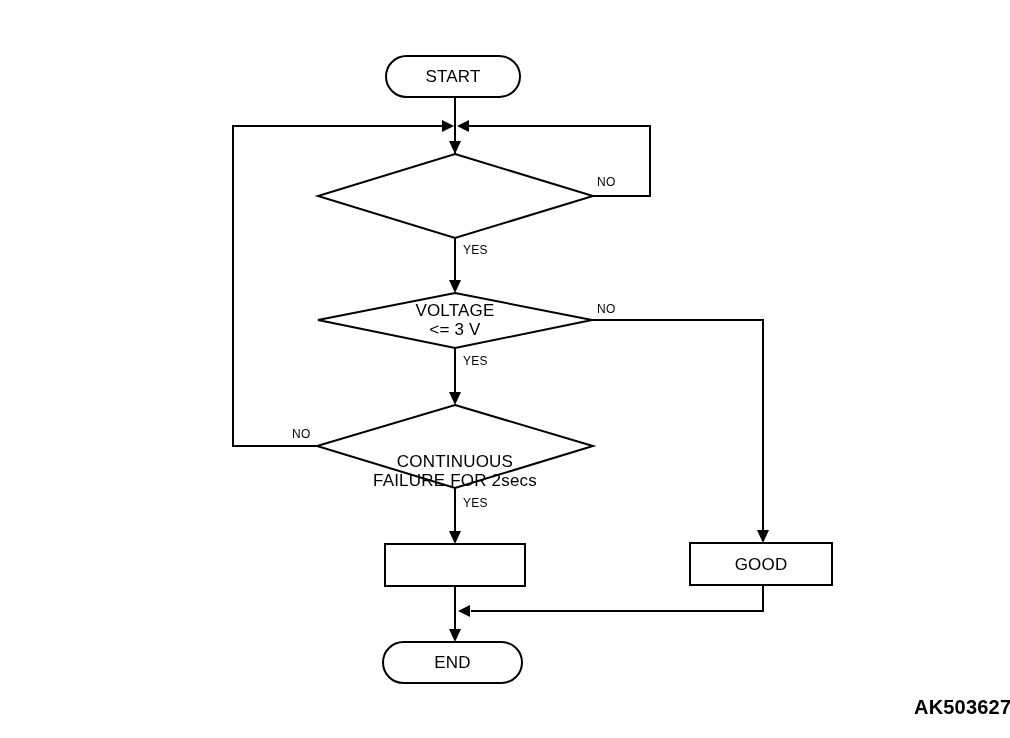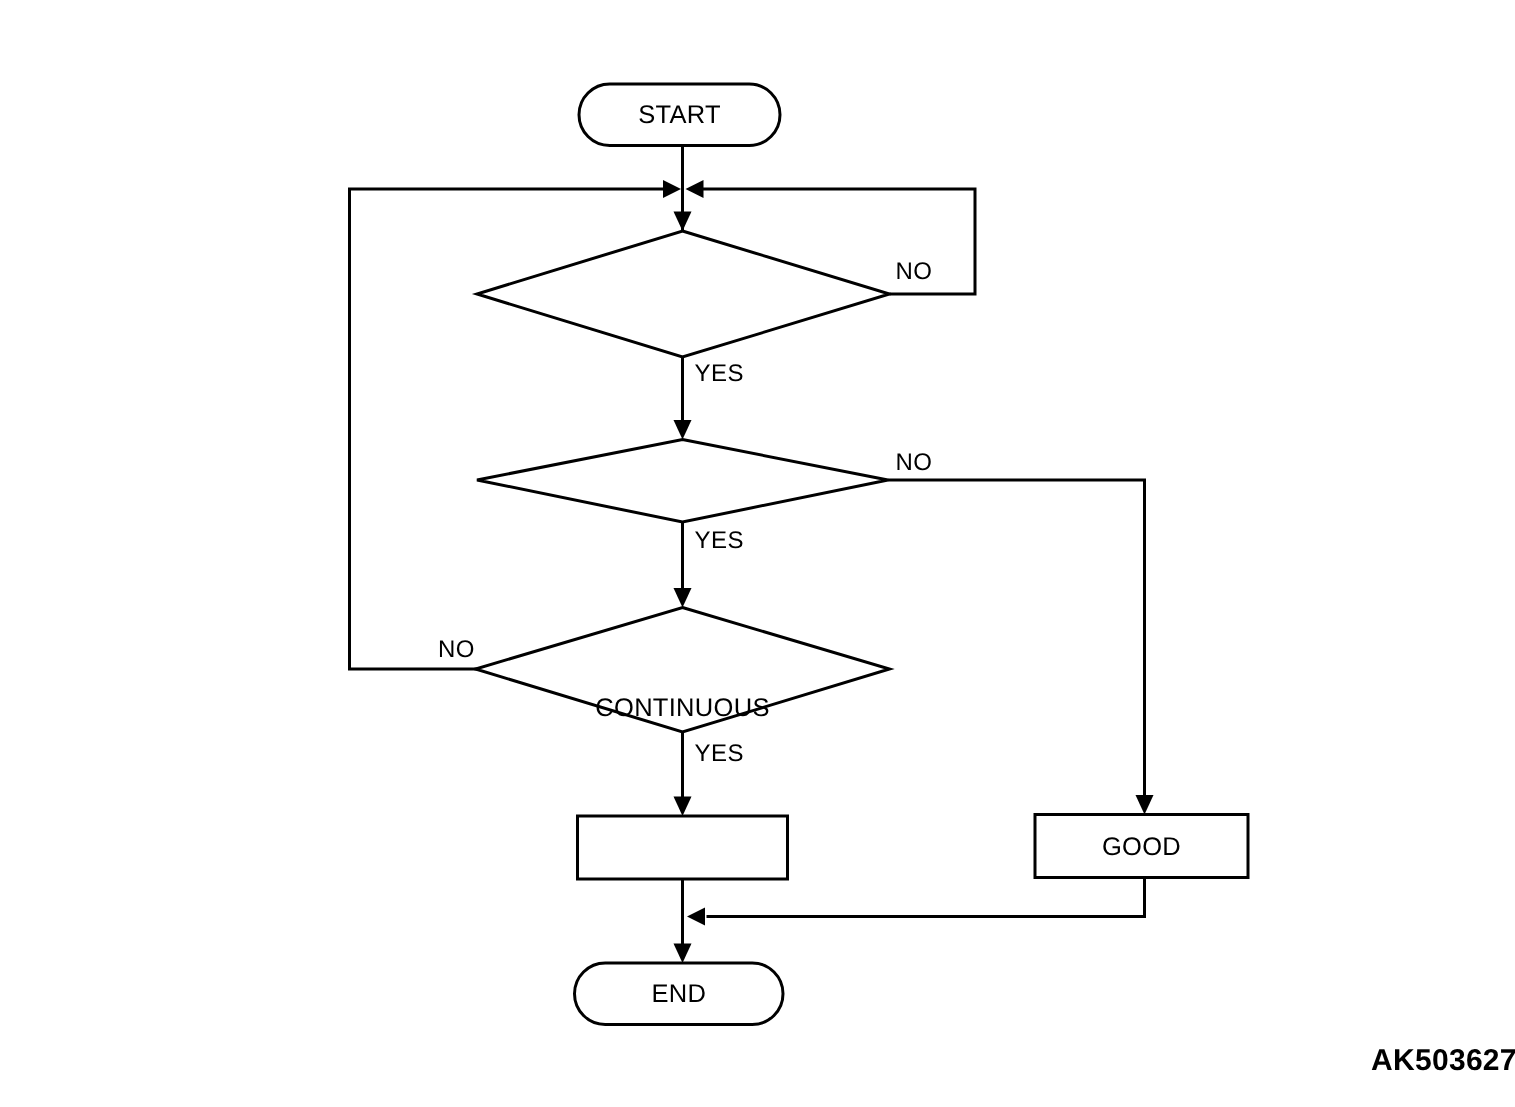--- a/index.html
+++ b/index.html
@@ -23,21 +23,21 @@
     text-align: center;
     font-size: 17px;
     line-height: 19px;
     letter-spacing: 0.2px;
     color: #000000;
     white-space: nowrap;
   }
   .node-label span { display: block; }
   .edge-label {
     position: absolute;
-    font-size: 16px;
+    font-size: 12px;
     line-height: 18px;
     letter-spacing: 0.3px;
     color: #000000;
     white-space: nowrap;
   }
   .figure-id {
     position: absolute;
     font-size: 20px;
     font-weight: bold;
     letter-spacing: 0.2px;
@@ -86,23 +86,28 @@
       <polygon points="470,605 458,611 470,617"></polygon>
       <polygon points="449,629 461,629 455,642"></polygon>
     </g>
   </svg>
 
   <div class="node-label" style="left:386px; top:56px; width:134px; height:41px;">
     <span>START</span>
   </div>
 
 
+  <div class="node-label" style="left:330px; top:301px; width:250px; height:38px;">
+    <span>VOLTAGE</span>
+    <span>&lt;= 3 V</span>
+  </div>
 
   <div class="node-label" style="left:330px; top:452px; width:250px; height:38px;">
     <span>CONTINUOUS</span>
+    <span>FAILURE FOR 2secs</span>
   </div>
 
 
   <div class="node-label" style="left:383px; top:642px; width:139px; height:41px;">
     <span>END</span>
   </div>
 
   <div class="node-label" style="left:690px; top:543px; width:142px; height:42px;">
     <span>GOOD</span>
   </div>

